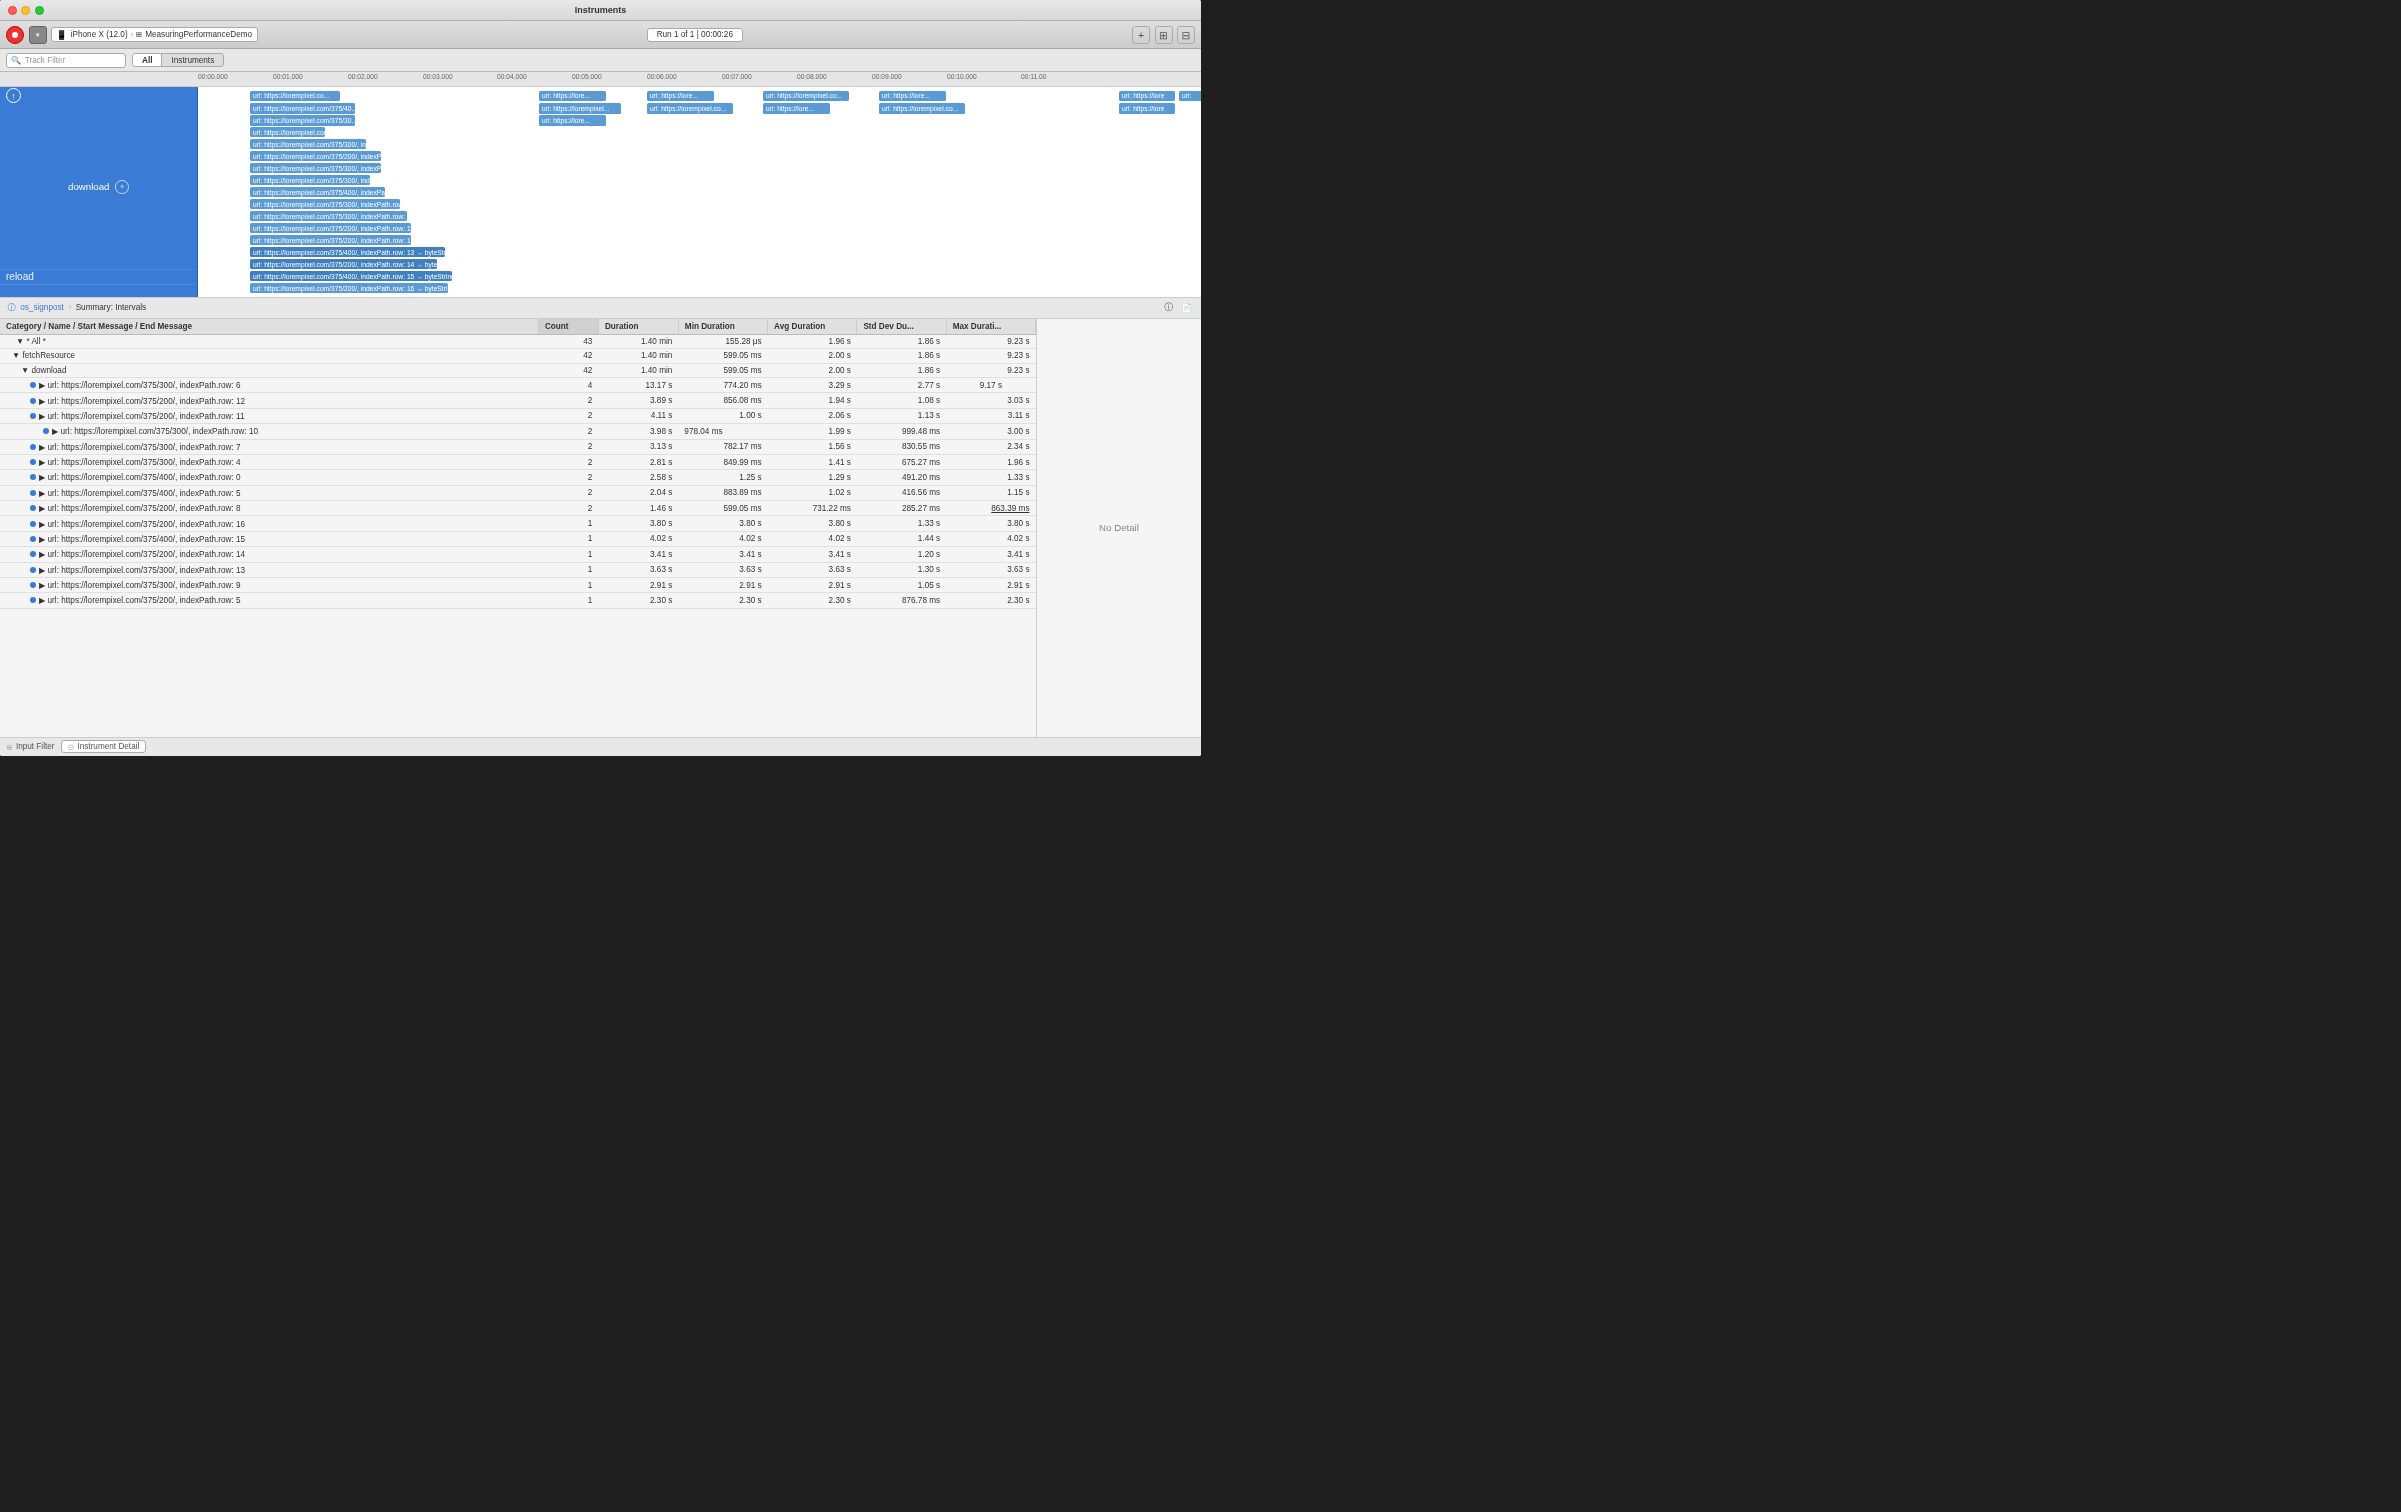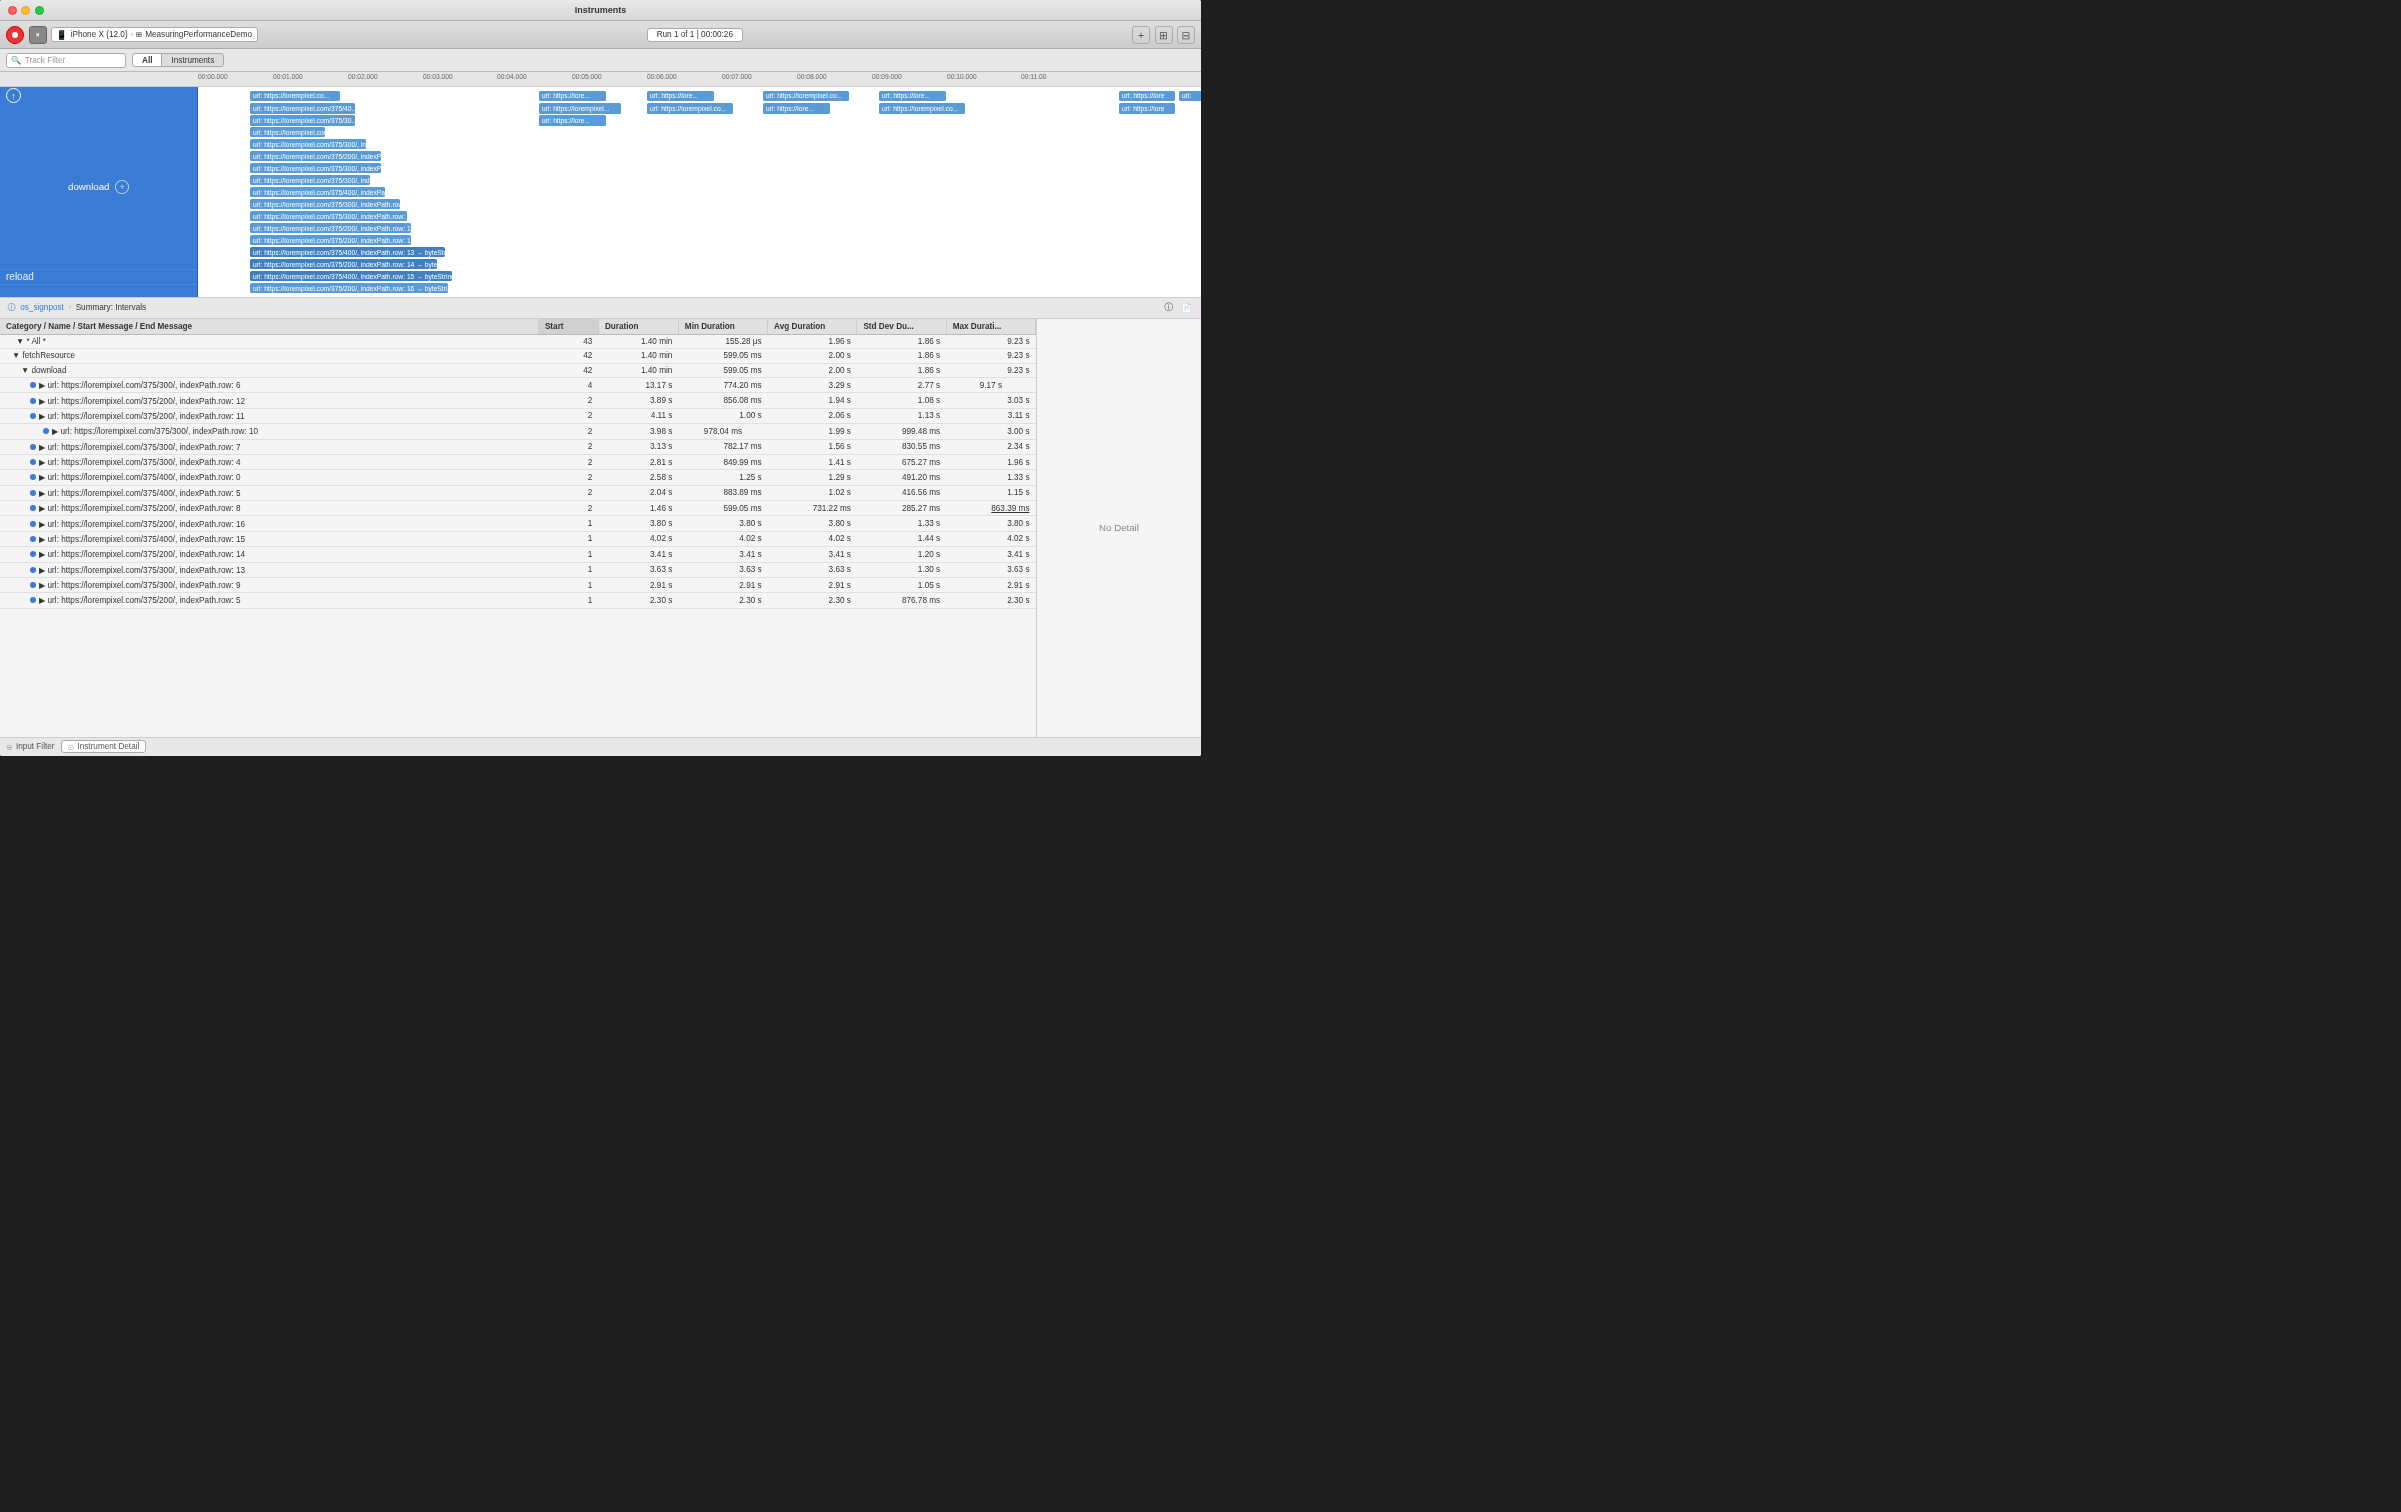--- a/index.html
+++ b/index.html
@@ -508,21 +508,21 @@
         <span class="icon-btn-sm">📄</span>
       </div>
     </div>
 
     <div class="table-container">
       <div class="data-table-wrap">
         <table>
           <thead>
             <tr>
               <th style="width:404px;">Category / Name / Start Message / End Message</th>
-              <th style="width:45px;" class="sorted">Start</th>
+              <th style="width:45px;" class="sorted">Count</th>
               <th style="width:60px;">Duration</th>
               <th style="width:67px;">Min Duration</th>
               <th style="width:67px;">Avg Duration</th>
               <th style="width:67px;">Std Dev Du...</th>
               <th style="width:67px;">Max Durati...</th>
             </tr>
           </thead>
           <tbody id="summary-tbody">
           <tr>
                 <td style="padding-left: 16px;">▼ * All *</td>
@@ -575,21 +575,21 @@
                 <td style="text-align: right;">4.11 s</td>
                 <td style="text-align: right;">1.00 s</td>
                 <td style="text-align: right;">2.06 s</td>
                 <td style="text-align: right;">1.13 s</td>
                 <td style="text-align: right;">3.11 s</td>
               </tr>
               <tr>
                 <td style="padding-left: 43px;"><span class="blue-dot"></span>▶ url: https://lorempixel.com/375/300/, indexPath.row: 10</td>
                 <td style="text-align: right;">2</td>
                 <td style="text-align: right;">3.98 s</td>
-                <td style="text-align: center;">978.04 ms</td>
+                <td style="text-align: left;">978.04 ms</td>
                 <td style="text-align: right;">1.99 s</td>
                 <td style="text-align: right;">999.48 ms</td>
                 <td style="text-align: right;">3.00 s</td>
               </tr>
               <tr>
                 <td style="padding-left: 30px;"><span class="blue-dot"></span>▶ url: https://lorempixel.com/375/300/, indexPath.row: 7</td>
                 <td style="text-align: right;">2</td>
                 <td style="text-align: right;">3.13 s</td>
                 <td style="text-align: right;">782.17 ms</td>
                 <td style="text-align: right;">1.56 s</td>

